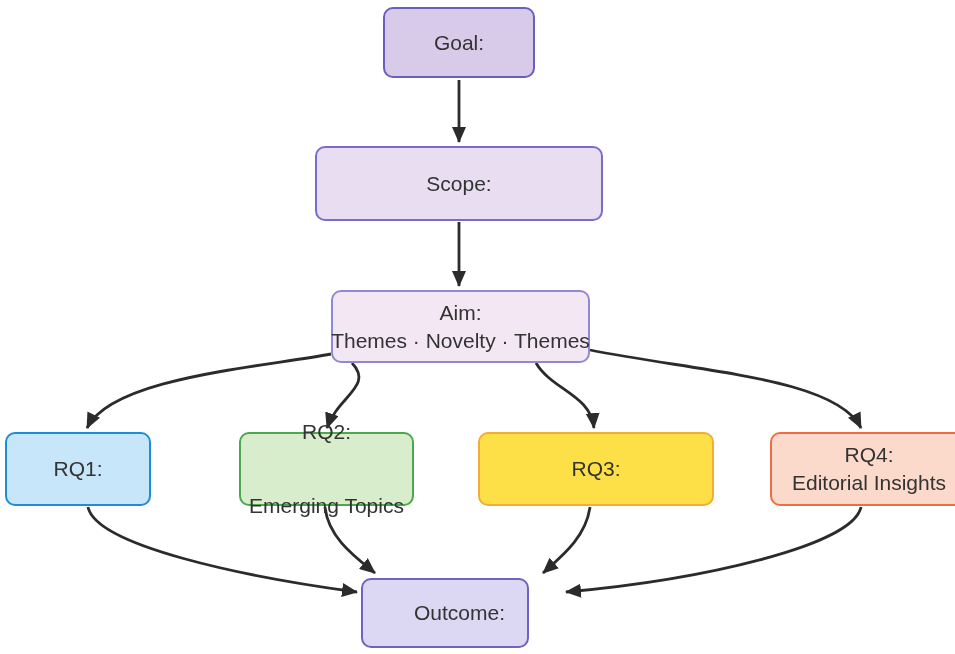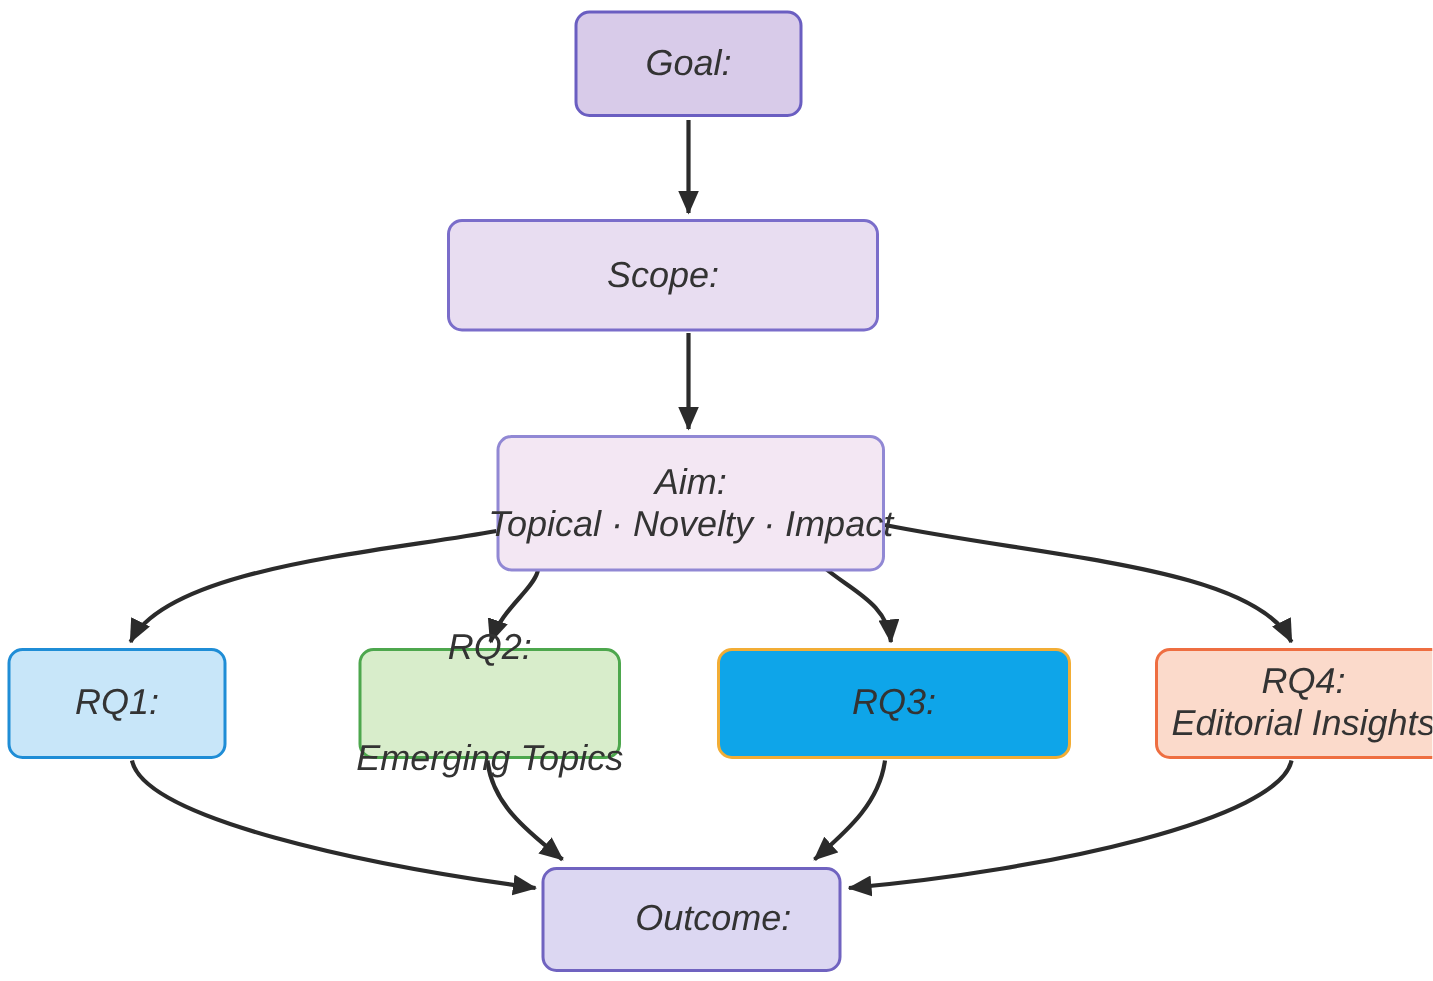--- a/index.html
+++ b/index.html
@@ -36,23 +36,22 @@
     position: absolute;
     box-sizing: border-box;
     border: 2px solid #888;
     border-radius: 10px;
     display: flex;
     flex-direction: column;
     align-items: center;
     justify-content: center;
     text-align: center;
     color: var(--text, #333333);
-    font-size: 24px;
+    font-size: 21px;
     line-height: 28px;
-    font-style: italic;
   }
   .node span {
     display: block;
     white-space: nowrap;
   }
 </style>
 </head>
 <body>
 
 <div id="canvas" style="--arrow: #2b2b2b; --text: #333333; --bg: #ffffff;">
@@ -72,44 +71,44 @@
     <path class="edge" marker-end="url(#ah)" d="M88,507 C96,546 245,577 357,592"></path>
     <path class="edge" marker-end="url(#ah)" d="M325,507 C328,537 354,556 375,573"></path>
     <path class="edge" marker-end="url(#ah)" d="M590,507 C586,537 562,556 543,573"></path>
     <path class="edge" marker-end="url(#ah)" d="M861,507 C853,546 700,580 566,592"></path>
   </svg>
 
   <div class="node" style="left: 383px; top: 7px; width: 152px; height: 71px; background: rgb(216, 203, 233); border-color: rgb(106, 94, 193);">
     <span>Goal:</span>
   </div>
 
-  <div class="node" style="left: 298px; top: 146px; width: 288px; height: 75px; background: rgb(232, 221, 241); border-color: rgb(122, 109, 202);">
+  <div class="node" style="left: 315px; top: 146px; width: 288px; height: 75px; background: rgb(232, 221, 241); border-color: rgb(122, 109, 202);">
     <span>Scope:</span>
   </div>
 
-  <div class="node" style="left: 331px; top: 290px; width: 259px; height: 91px; background: rgb(243, 231, 243); border-color: rgb(145, 136, 212);">
+  <div class="node" style="left: 331px; top: 290px; width: 259px; height: 73px; background: rgb(243, 231, 243); border-color: rgb(145, 136, 212);">
     <span>Aim:</span>
-    <span>Topical · Novelty · Impact</span>
+    <span>Themes · Novelty · Themes</span>
   </div>
 
   <div class="node" style="left: 5px; top: 432px; width: 146px; height: 74px; background: rgb(200, 230, 249); border-color: rgb(31, 141, 214);">
     <span>RQ1:</span>
   </div>
 
   <div class="node" style="left: 239px; top: 432px; width: 175px; height: 74px; background: rgb(216, 237, 203); border-color: rgb(77, 167, 77); gap: 46px;">
     <span>RQ2:</span>
     <span>Emerging Topics</span>
   </div>
 
-  <div class="node" style="left: 478px; top: 432px; width: 236px; height: 74px; background: #0ea5e9; border-color: rgb(242, 173, 53);">
+  <div class="node" style="left: 478px; top: 432px; width: 236px; height: 74px; background: #fde047; border-color: rgb(242, 173, 53);">
     <span>RQ3:</span>
   </div>
 
   <div class="node" style="left: 770px; top: 432px; width: 198px; height: 74px; background: rgb(251, 218, 203); border-color: rgb(238, 110, 65);">
     <span>RQ4:</span>
     <span>Editorial Insights</span>
   </div>
 
-  <div class="node" style="left: 361px; top: 578px; width: 200px; height: 70px; background: rgb(220, 215, 242); border-color: rgb(112, 99, 192); padding-left: 29px;">
+  <div class="node" style="left: 361px; top: 578px; width: 168px; height: 70px; background: rgb(220, 215, 242); border-color: rgb(112, 99, 192); padding-left: 29px;">
     <span>Outcome:</span>
   </div>
 
 </div>
 
 </body></html>

